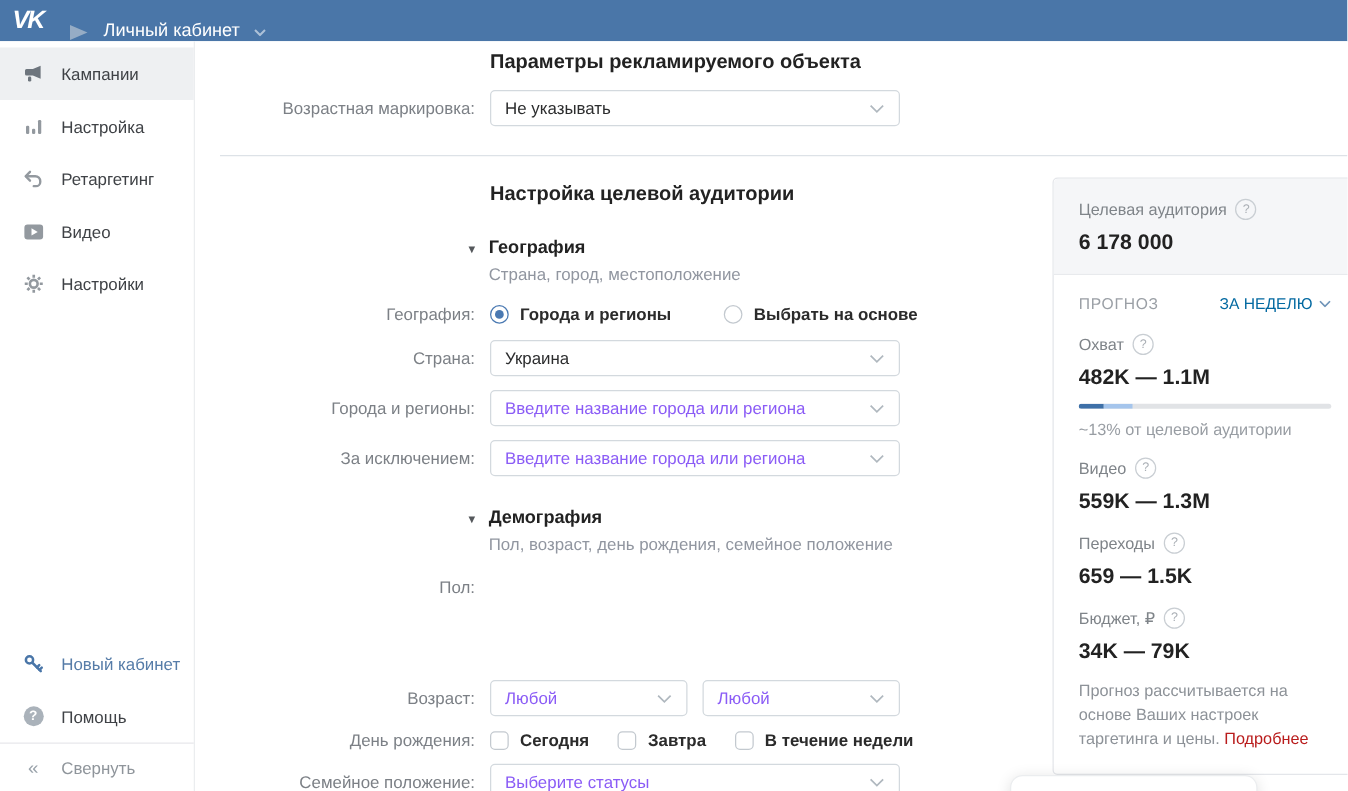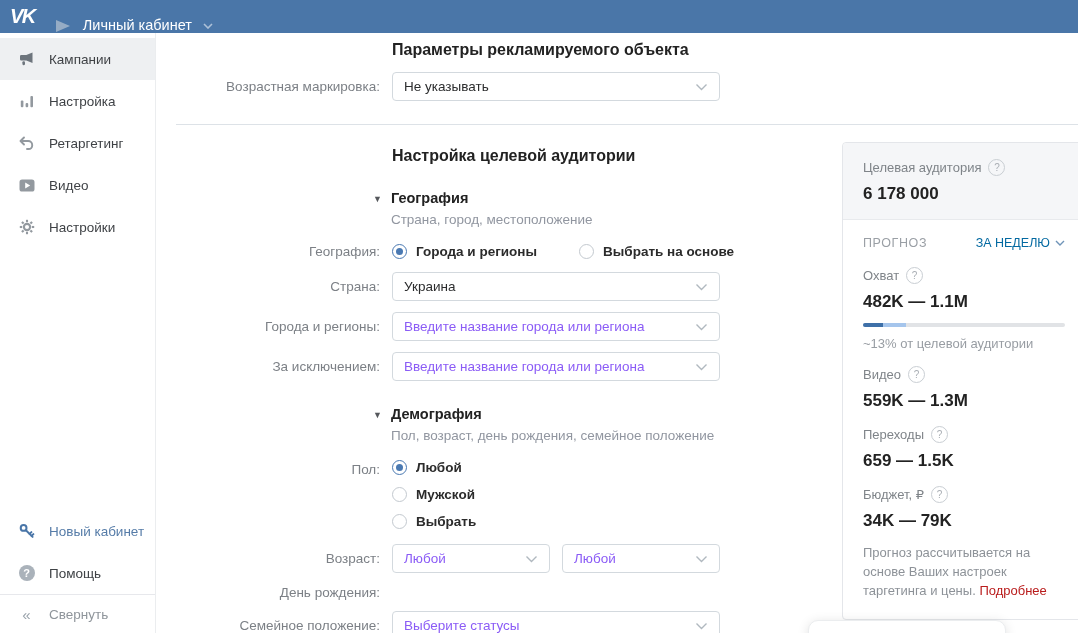--- a/index.html
+++ b/index.html
@@ -309,21 +309,21 @@
     </div>
 
     <div class="section-head">
       <span class="tri">▼</span>
       <div>
         <div class="sec-title">Демография</div>
         <div class="sec-sub">Пол, возраст, день рождения, семейное положение</div>
       </div>
     </div>
 
-    <div class="row top" style="margin-top:17px;">
+    <div class="row top" style="margin-top:17px;justify-content:space-between;">
       <div class="row-label">Пол:</div>
       <div class="stack">
         <span class="radio checked">
           <span class="radio-dot"></span>
           <span class="opt-label">Любой</span>
         </span>
         <span class="radio" style="display:flex;">
           <span class="radio-dot"></span>
           <span class="opt-label">Мужской</span>
         </span>
@@ -351,20 +351,34 @@
             <svg width="13" height="8" viewBox="0 0 13 8">
                 <path d="M1.5 1.5 L6.5 6.5 L11.5 1.5" stroke="#b0b8bf" stroke-width="1.4" fill="none"></path>
               </svg>
           </span>
         </div>
       </div>
     </div>
 
     <div class="row" style="margin-top:12px;">
       <div class="row-label">День рождения:</div>
+      <div class="check-group">
+        <span class="check">
+          <span class="check-box"></span>
+          <span class="opt-label">Сегодня</span>
+        </span>
+        <span class="check">
+          <span class="check-box"></span>
+          <span class="opt-label">Завтра</span>
+        </span>
+        <span class="check">
+          <span class="check-box"></span>
+          <span class="opt-label">В течение недели</span>
+        </span>
+      </div>
     </div>
 
     <div class="row" style="margin-top:11px;">
       <div class="row-label">Семейное положение:</div>
       <div class="selectbox">
         <span class="ph">Выберите статусы</span>
         <span class="chevron">
           <svg width="13" height="8" viewBox="0 0 13 8">
               <path d="M1.5 1.5 L6.5 6.5 L11.5 1.5" stroke="#b0b8bf" stroke-width="1.4" fill="none"></path>
             </svg>

